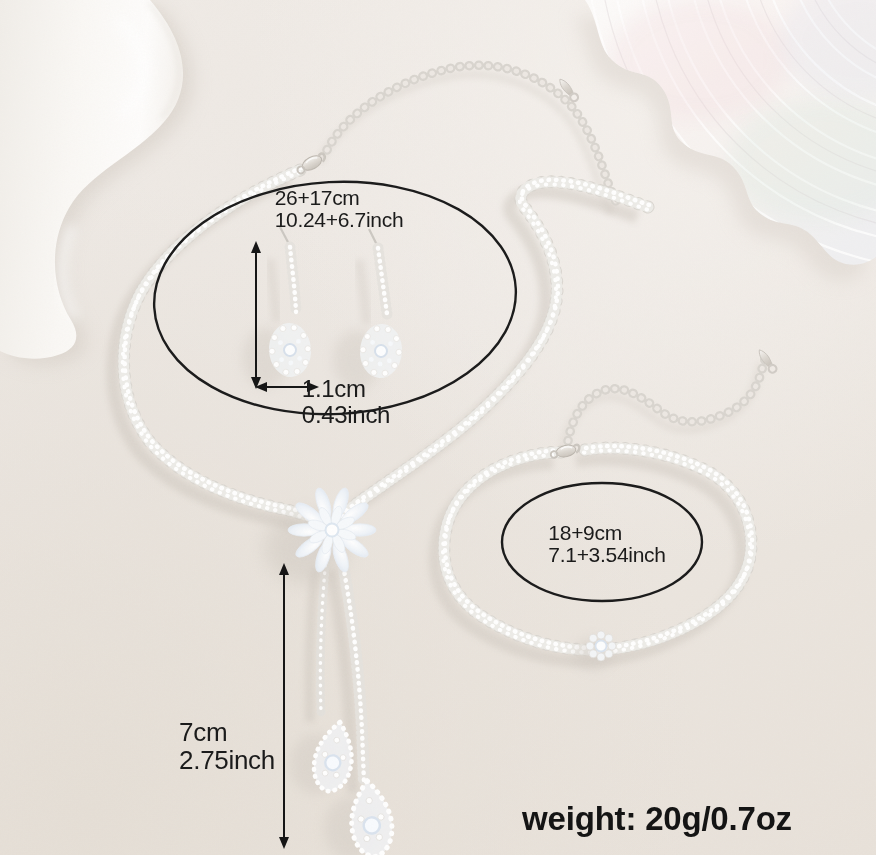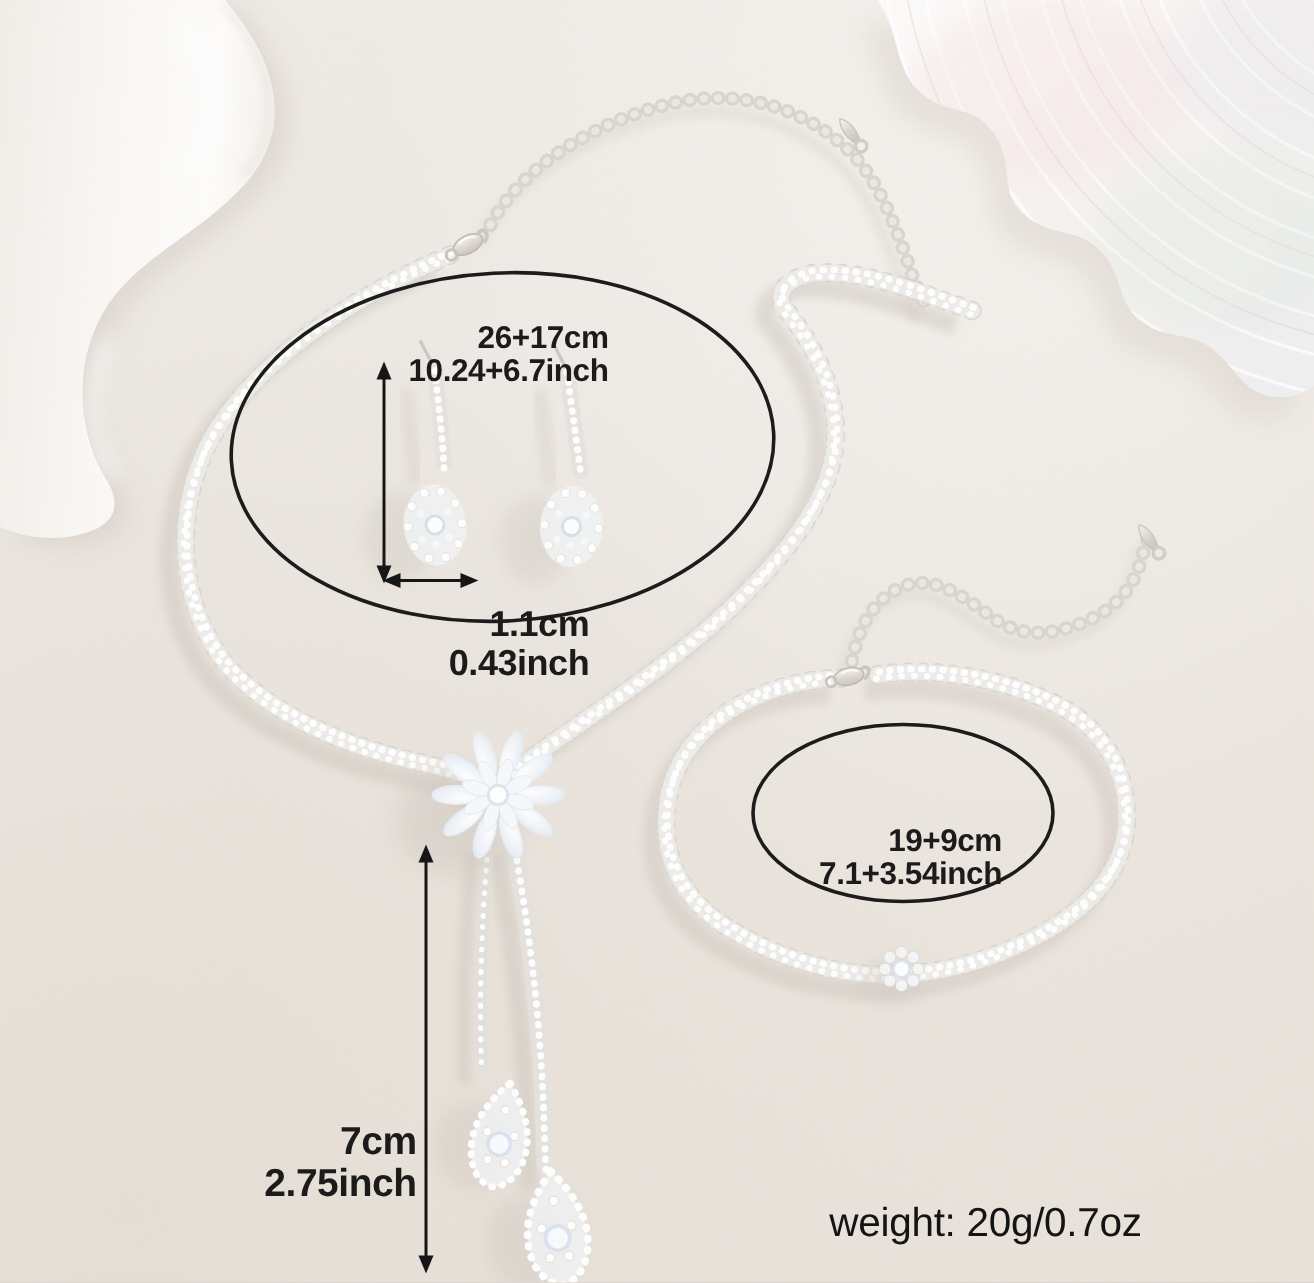--- a/index.html
+++ b/index.html
@@ -7,31 +7,31 @@
     position:relative;width:876px;height:855px;overflow:hidden;
     font-family:"Liberation Sans",sans-serif;
     background:
       radial-gradient(ellipse at 78% 6%, #f5f1ed 0%, rgba(245,241,237,0) 45%),
       radial-gradient(ellipse at 10% 95%, #e4ddd4 0%, rgba(228,221,212,0) 55%),
       linear-gradient(160deg,#efeae5 0%,#ece7e2 42%,#eae4dd 72%,#e7e0d8 100%);
   }
   .scene{position:absolute;left:0;top:0;}
   .lbl{
     position:absolute;transform:translateX(-50%);
-    text-align:right;color:#1b1b1b;font-weight:700;
-    line-height:1.07;letter-spacing:-0.3px;white-space:nowrap;margin-top:28px;
+    text-align:left;color:#1b1b1b;font-weight:400;
+    line-height:1.07;letter-spacing:-0.3px;white-space:nowrap;
   }
   .lbl-necklace{left:339px;top:187px;font-size:21px;}
   .lbl-earring-h{left:221px;top:295px;font-size:20px;}
   .lbl-earring-w{left:346px;top:376px;font-size:24px;}
   .lbl-drop{left:227px;top:719px;font-size:26px;}
   .lbl-bracelet{left:607px;top:522px;font-size:21px;}
   .lbl-weight{
     position:absolute;left:657px;top:800px;transform:translateX(-50%);
-    font-size:27px;font-weight:400;color:#141414;letter-spacing:-0.2px;white-space:nowrap;
+    font-size:33px;font-weight:700;color:#141414;letter-spacing:-0.2px;white-space:nowrap;
   }
 </style>
 </head>
 <body>
 
 <div class="stage">
 
   <svg class="scene" width="876" height="855" viewBox="0 0 876 855">
     <defs>
       <linearGradient id="mg" x1="0" y1="0" x2="0" y2="1">
@@ -343,18 +343,18 @@
     <div>1.1cm</div>
     <div>0.43inch</div>
   </div>
 
   <div class="lbl lbl-drop">
     <div>7cm</div>
     <div>2.75inch</div>
   </div>
 
   <div class="lbl lbl-bracelet">
-    <div>19+9cm</div>
+    <div>18+9cm</div>
     <div>7.1+3.54inch</div>
   </div>
 
   <div class="lbl-weight">weight: 20g/0.7oz</div>
 </div>
 
 </body></html>

